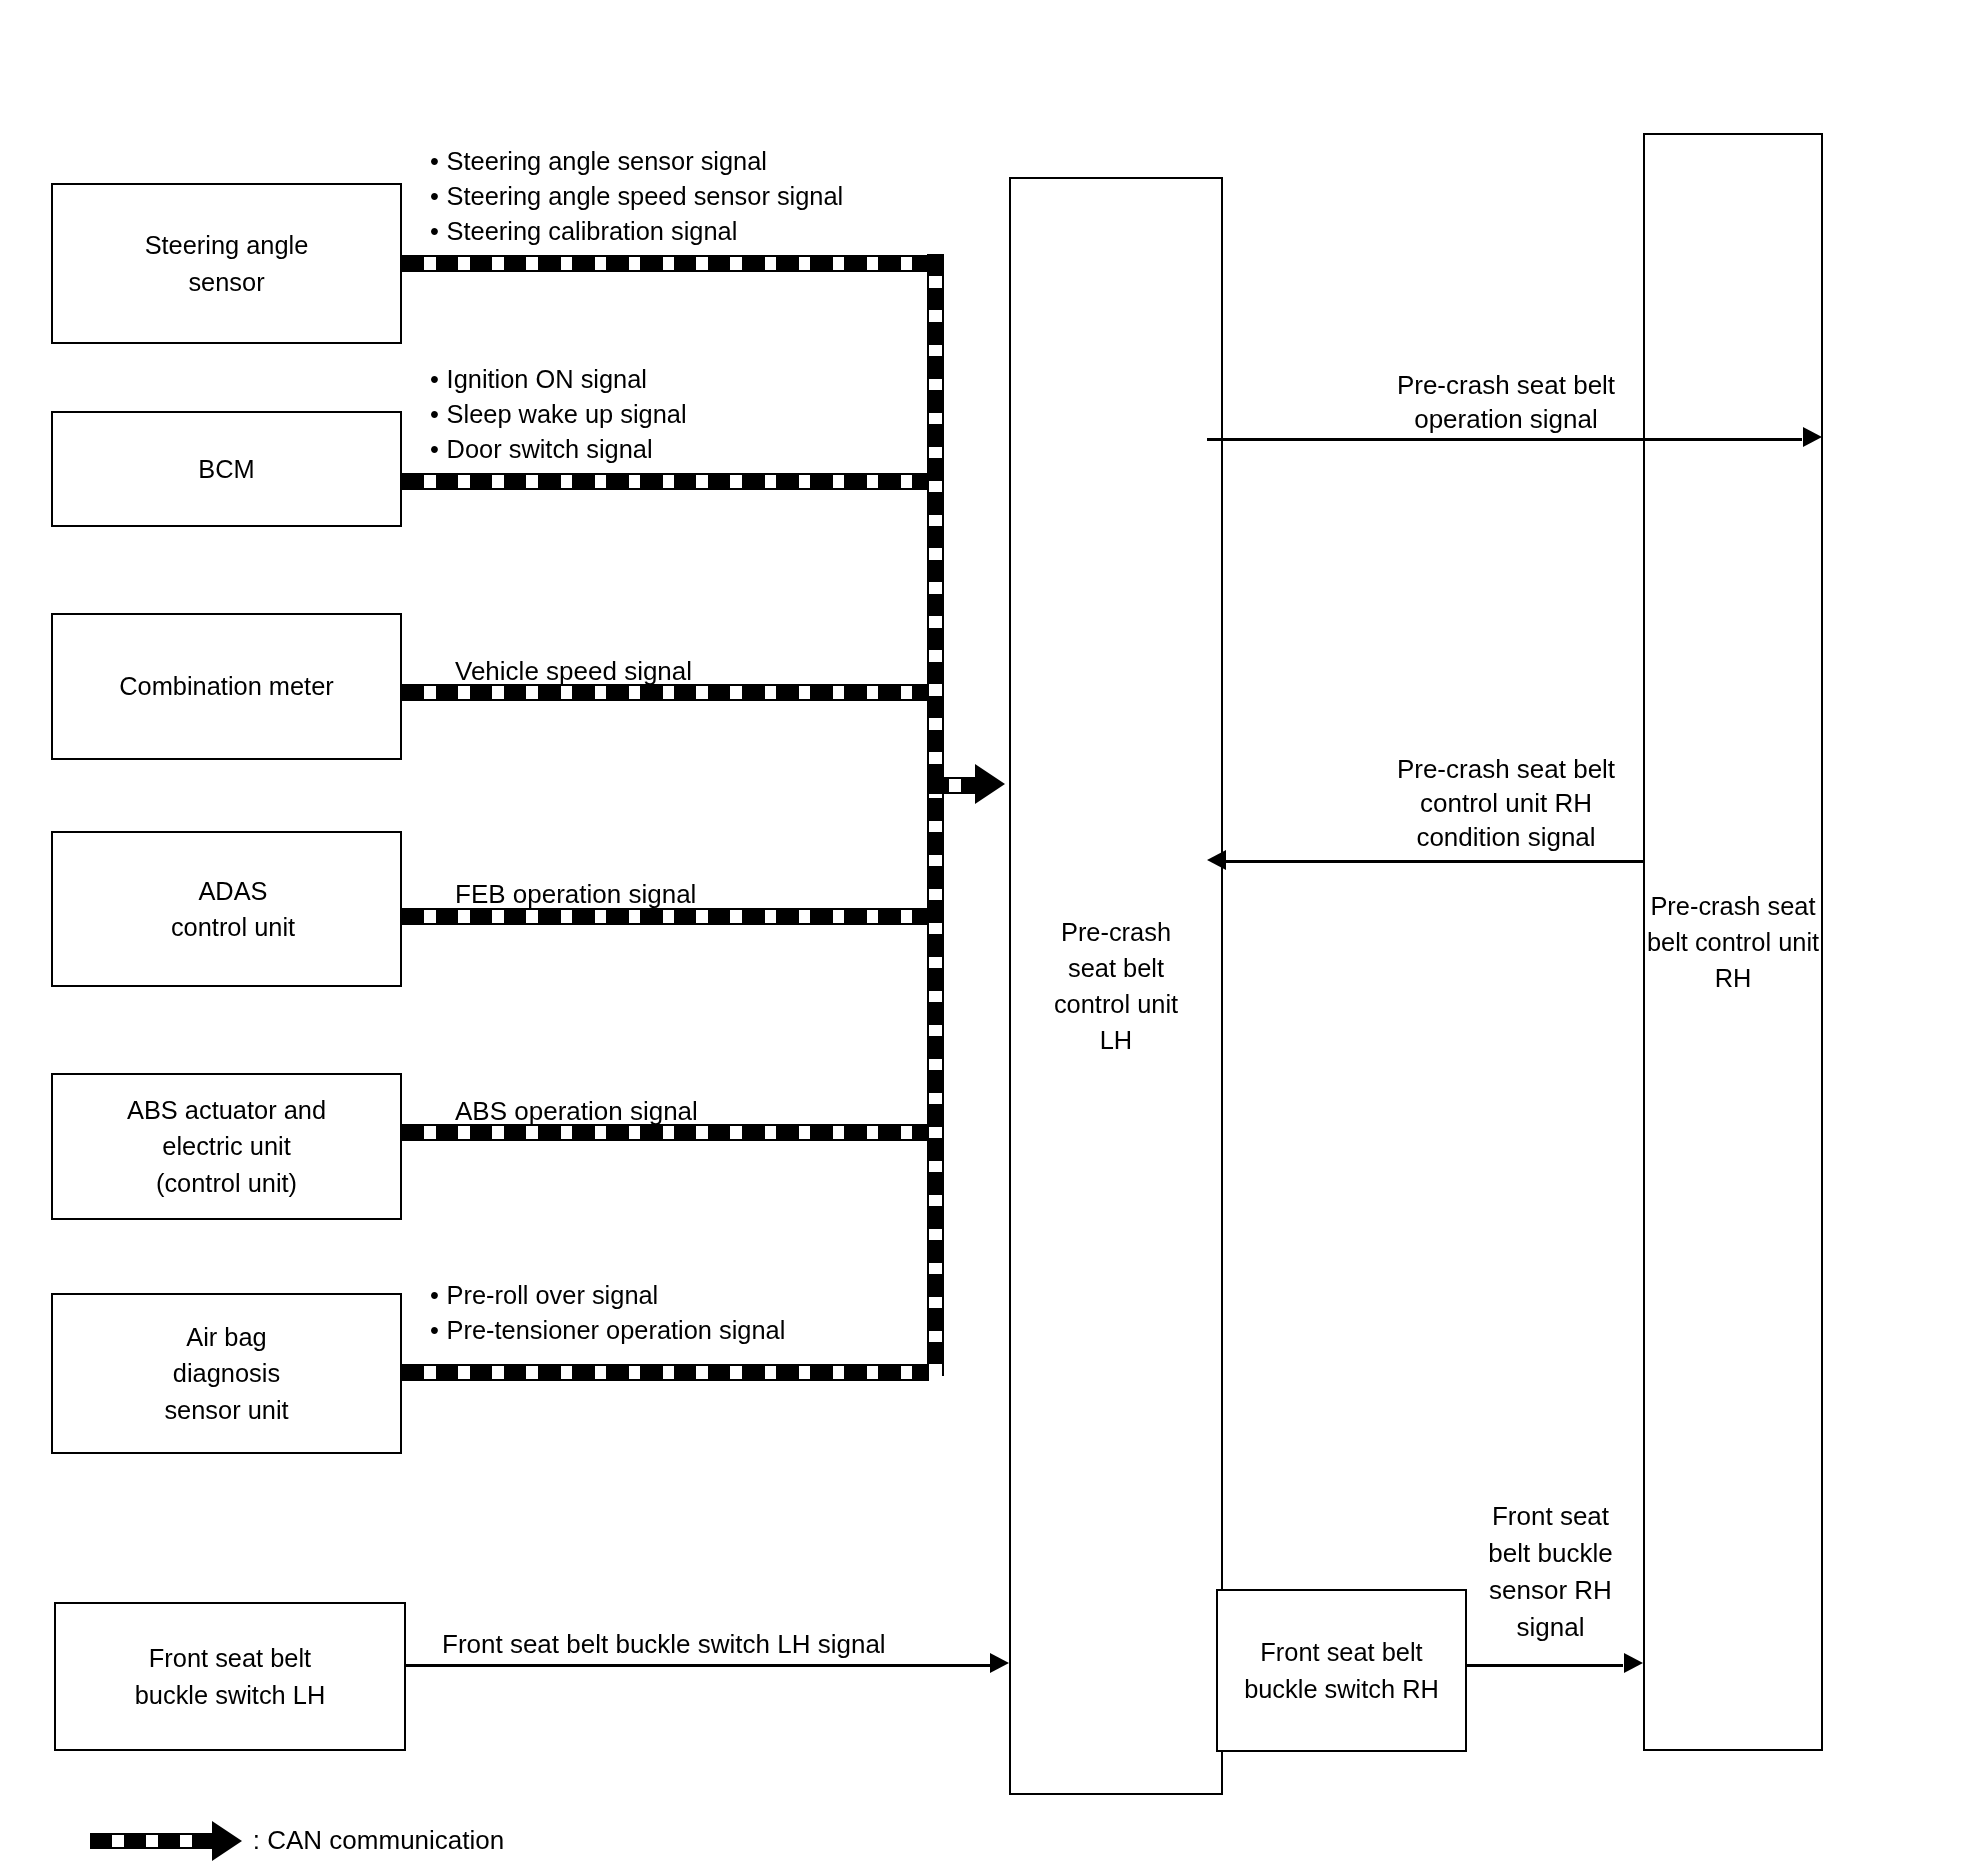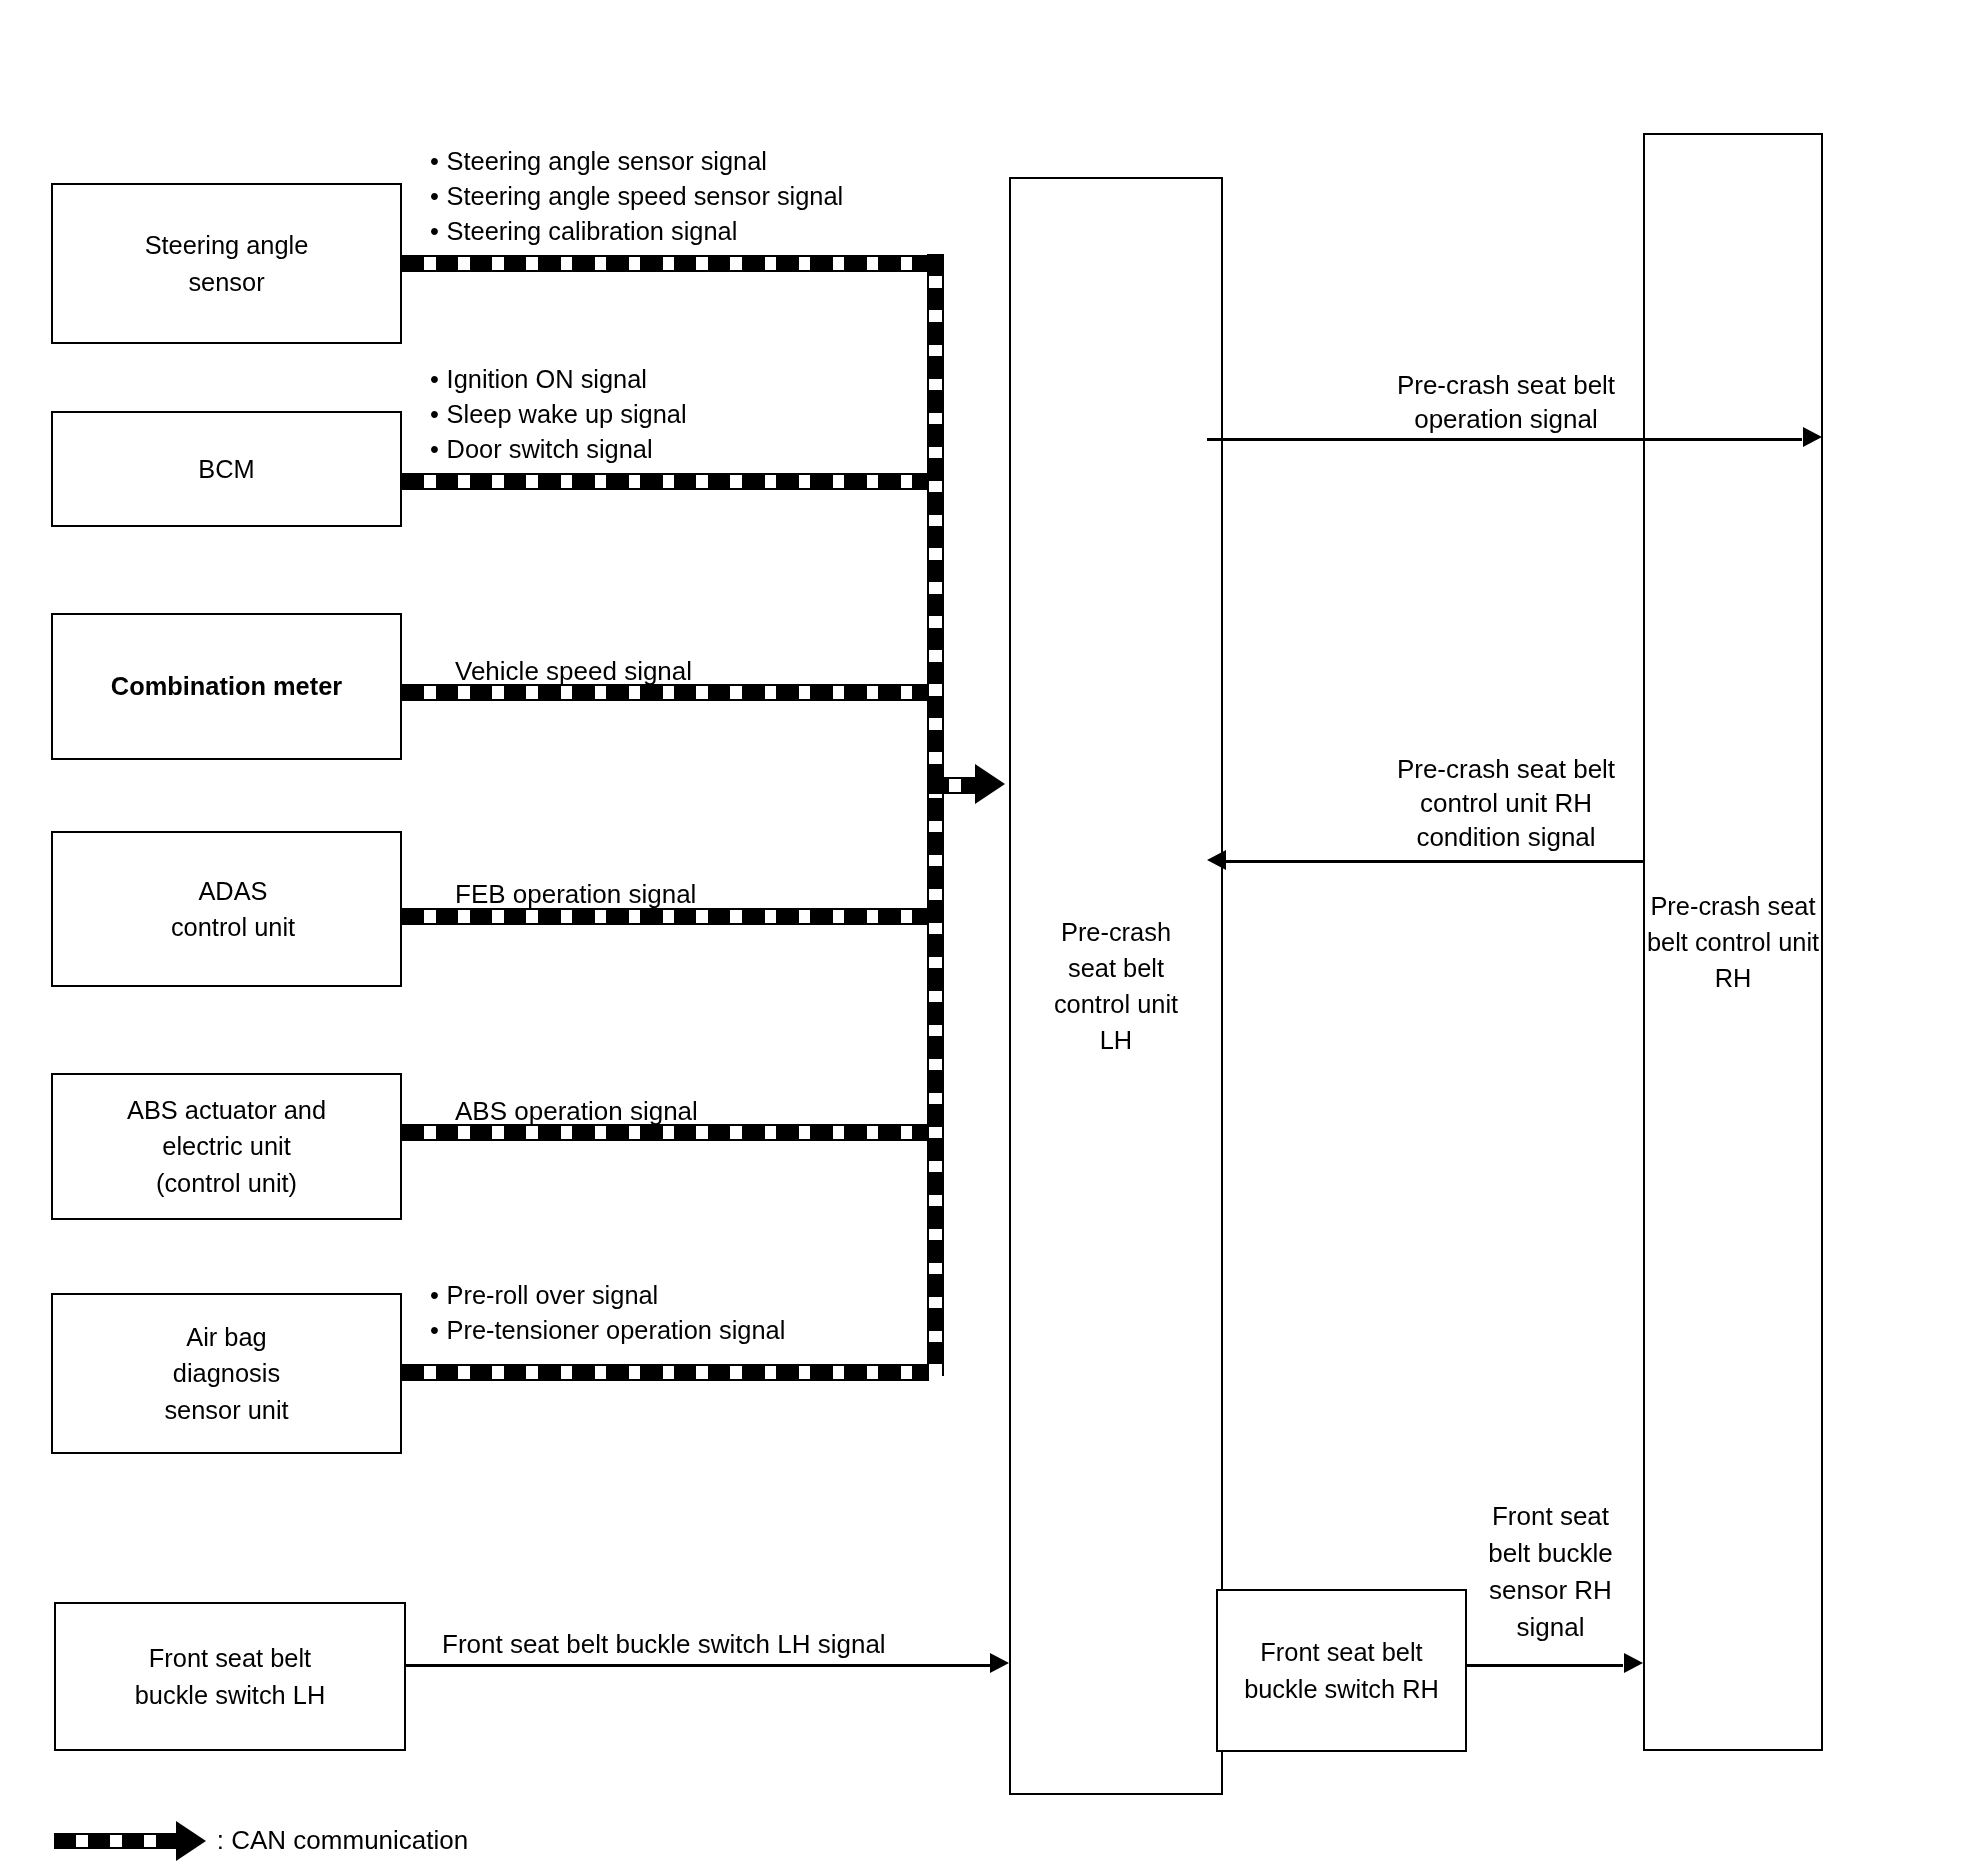--- a/index.html
+++ b/index.html
@@ -31,39 +31,39 @@
         background-image:repeating-linear-gradient(to right,#000 0 22.5px,#fff 22.5px 34px);
         border-top:2px solid #000;border-bottom:2px solid #000;box-sizing:content-box;}
   .canv{position:absolute;width:12.7px;
         background-image:repeating-linear-gradient(to bottom,#000 0 22.5px,#fff 22.5px 34px);
         border-left:2px solid #000;border-right:2px solid #000;box-sizing:content-box;}
   .can-ahead{position:absolute;width:0;height:0;
       border-top:20.5px solid transparent;border-bottom:20.5px solid transparent;
       border-left:30px solid #000;}
 
   
-  #legend{position:absolute;}
+  #legend{position:absolute;margin-left:36px;}
   #legend .canh{position:relative;top:0;left:0;}
 </style>
 </head>
 <body>
 
 <div id="stage">
 
   <div class="box" style="left:51px;top:183px;width:351px;height:161px;">
     <span style="white-space:pre-line;">Steering angle
 sensor</span>
   </div>
 
   <div class="box" style="left:51px;top:411px;width:351px;height:116px;">
     <span style="white-space:pre-line;">BCM</span>
   </div>
 
   <div class="box" style="left:51px;top:613px;width:351px;height:147px;">
-    <span style="white-space:pre-line;font-weight:bold;">Combination meter</span>
+    <span style="white-space:pre-line;">Combination meter</span>
   </div>
 
   <div class="box" style="left:51px;top:831px;width:351px;height:156px;padding-left:13px;">
     <span style="white-space:pre-line;">ADAS
 control unit</span>
   </div>
 
   <div class="box" style="left:51px;top:1073px;width:351px;height:147px;">
     <span style="white-space:pre-line;">ABS actuator and
 electric unit

